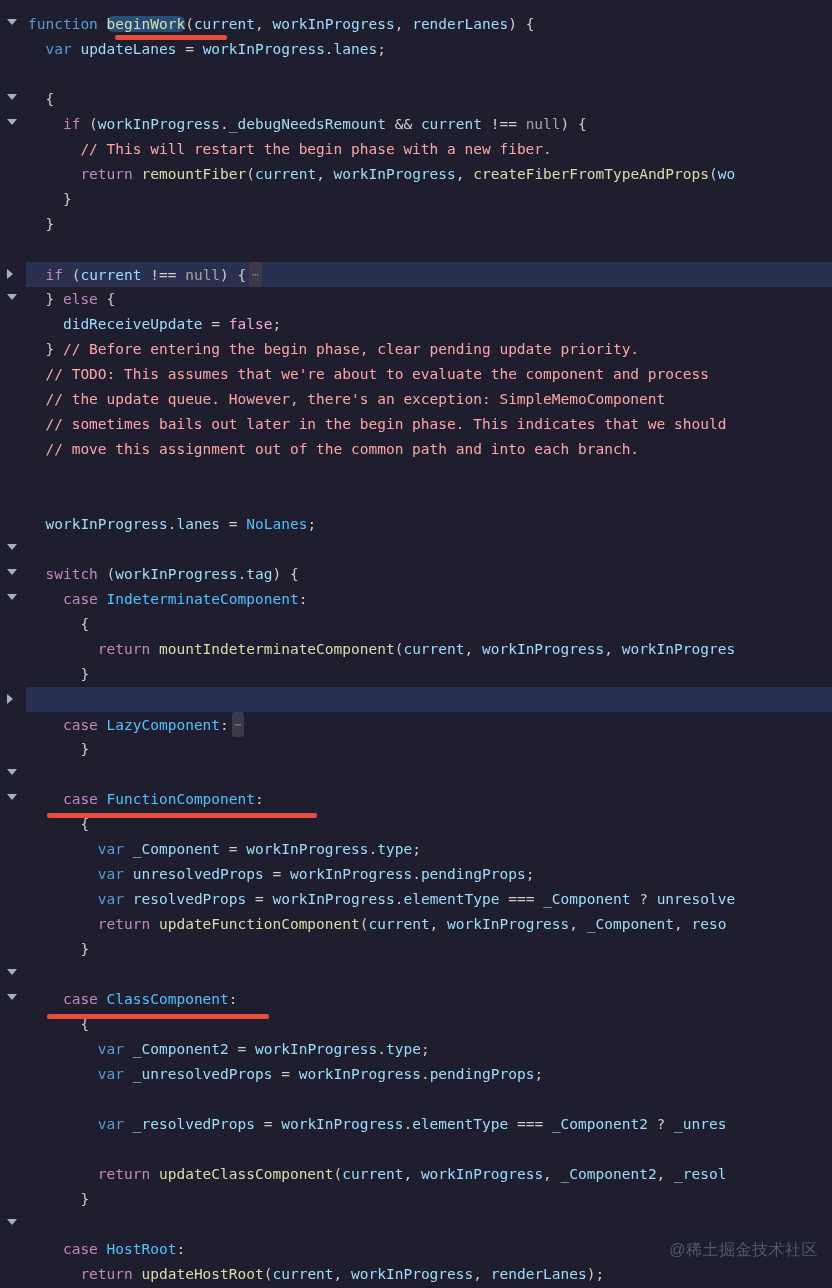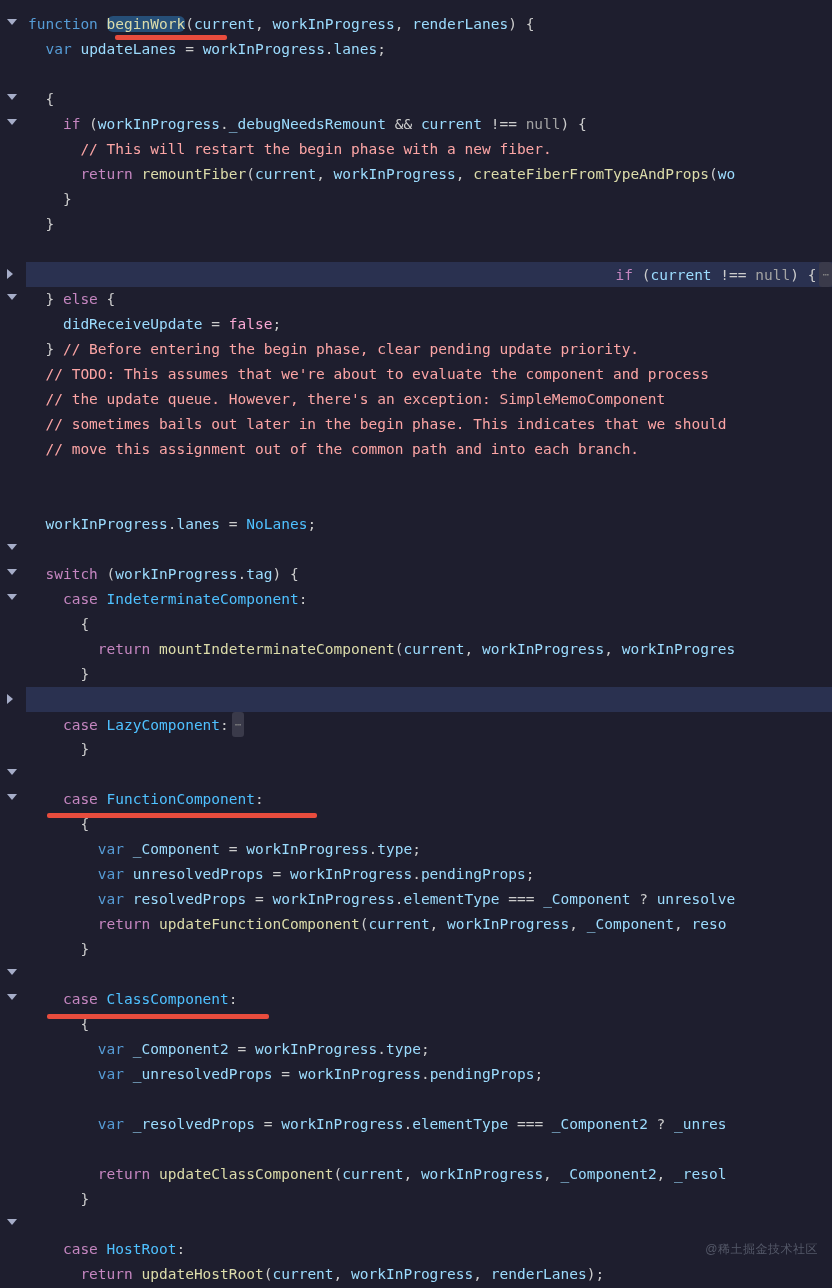--- a/index.html
+++ b/index.html
@@ -56,21 +56,21 @@
   .code {
     flex: 1;
     padding-top: 12px;
     white-space: pre;
     overflow: hidden;
   }
   .line {
     height: 25px;
     padding-left: 2px;
   }
-  .line.hl { background: #2a3150; text-align: right; }
+  .line.hl { background: #2a3150; }
   .k-storage { color: #569cd6; text-align: right; }
   .k-ctrl { color: #c586c0; }
   .k-fn { color: #dcdcaa; }
   .k-param { color: #9cdcfe; }
   .k-var { color: #9cdcfe; }
   .k-const { color: #4fc1ff; text-align: right; }
   .k-null { color: #a3a3a3; }
   .k-bool { color: #f9a8d4; }
   .k-punc { color: #cccccc; }
   .k-op { color: #cccccc; }
@@ -90,21 +90,21 @@
     position: absolute;
     height: 5px;
     background: #e84c3d;
     border-radius: 2px;
   }
   .watermark {
     position: absolute;
     right: 14px;
     bottom: 26px;
     color: #545868;
-    font-size: 12px;
+    font-size: 16px;
     font-family: sans-serif;
     letter-spacing: 0.5px;
   }
 </style>
 </head>
 <body>
 
 <div class="editor">
   <div class="gutter" id="gutter">
       <div class="gutter-row">

